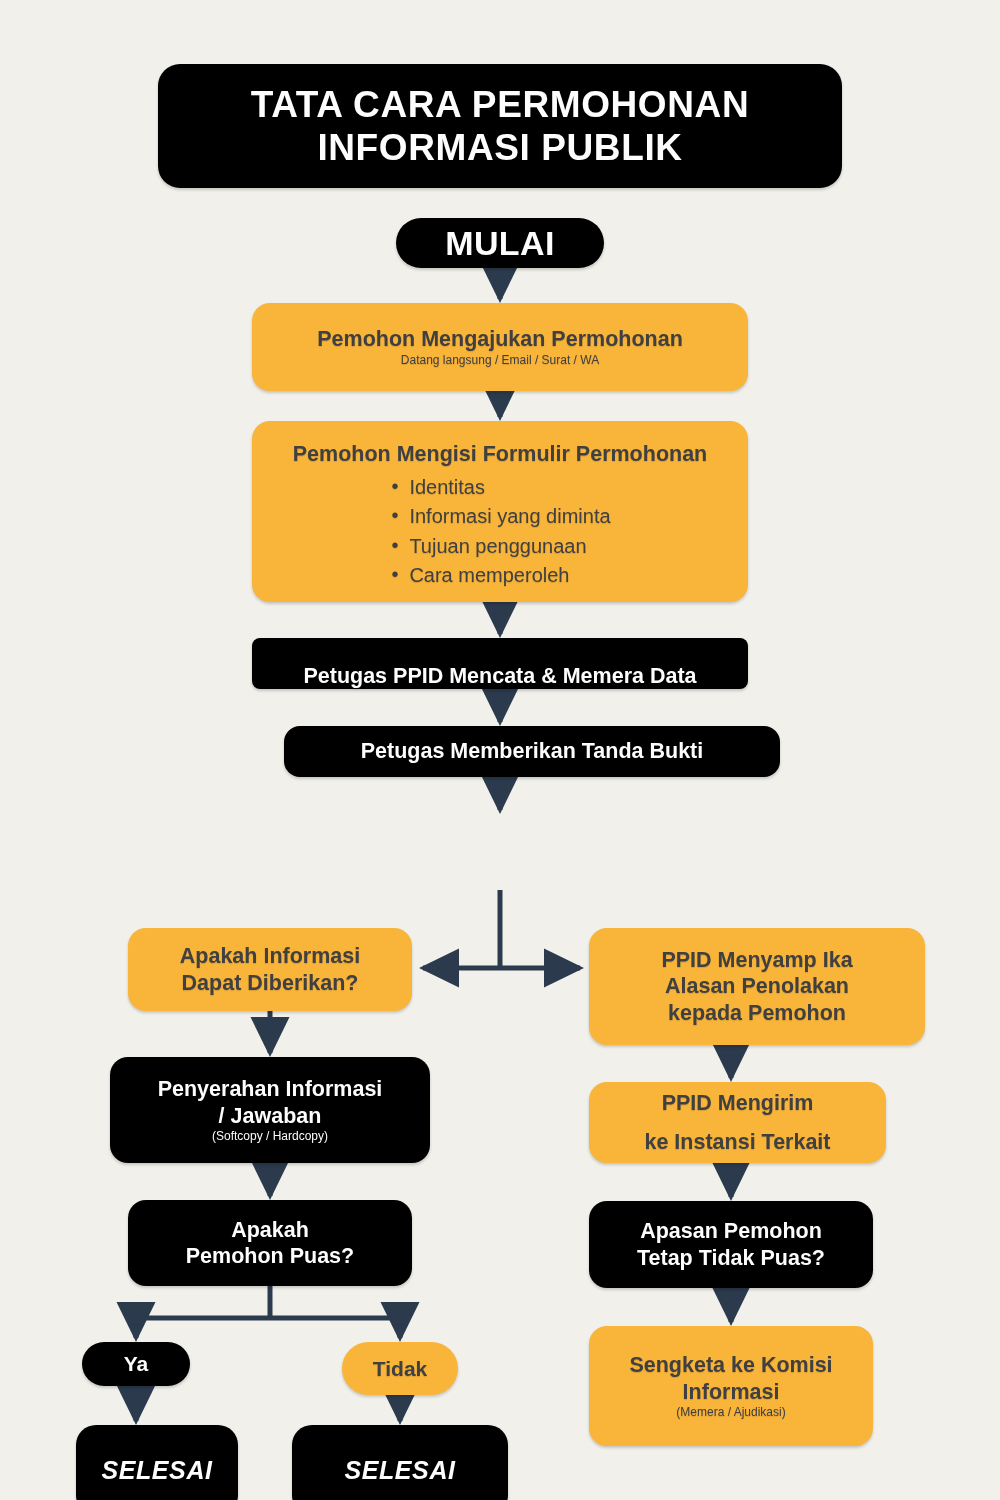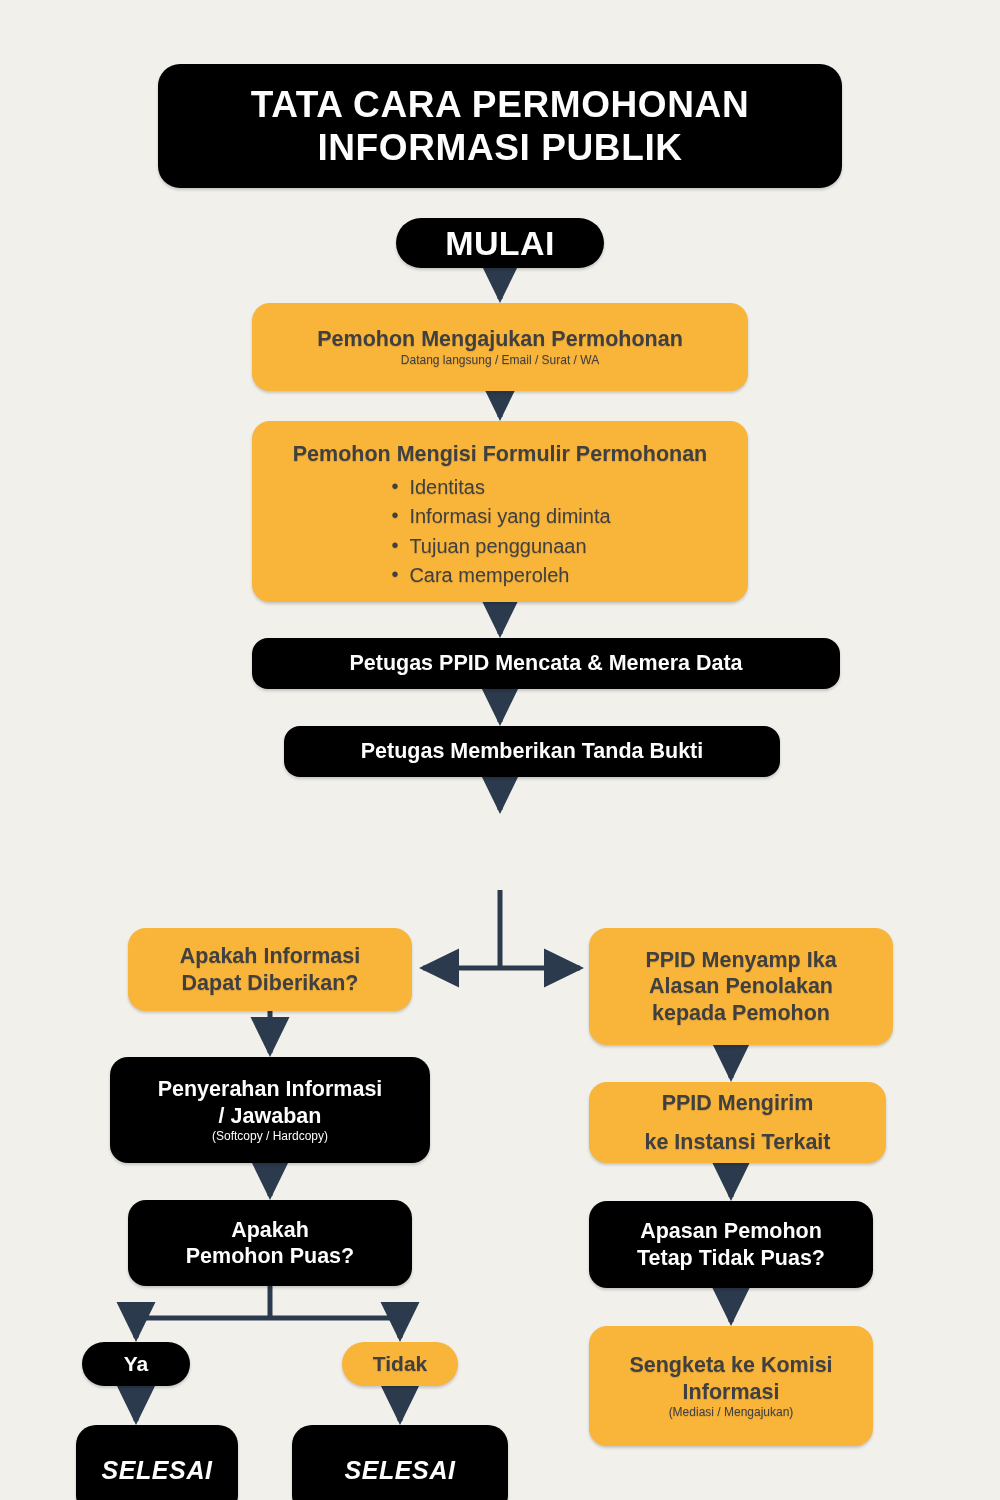--- a/index.html
+++ b/index.html
@@ -169,21 +169,21 @@
   <div class="node orange" style="left:252px; top:421px; width:496px; height:181px; justify-content:flex-start; padding-top:20px;">
     <div class="ln-strong">Pemohon Mengisi Formulir Permohonan</div>
     <ul class="bullets">
       <li>Identitas</li>
       <li>Informasi yang diminta</li>
       <li>Tujuan penggunaan</li>
       <li>Cara memperoleh</li>
     </ul>
   </div>
 
-  <div class="node blue" style="left:252px; top:638px; width:588px; height:51px; border-radius:16px;">
+  <div class="node blue" style="left:252px; top:638px; width:496px; height:51px; border-radius:8px;justify-content:flex-end;">
     <div class="ln-strong">Petugas PPID Mencata &amp; Memera Data</div>
   </div>
 
   <div class="node blue" style="left:252px; top:726px; width:496px; height:51px; border-radius:16px;margin-left:32px;">
     <div class="ln-strong">Petugas Memberikan Tanda Bukti</div>
   </div>
 
 
   <div class="node orange" style="left:128px; top:928px; width:284px; height:83px;">
     <div class="ln-strong">Apakah Informasi</div>
@@ -198,47 +198,47 @@
 
   <div class="node blue" style="left:128px; top:1200px; width:284px; height:86px;">
     <div class="ln-strong">Apakah</div>
     <div class="ln-strong">Pemohon Puas?</div>
   </div>
 
   <div class="node blue pill" style="left:82px; top:1342px; width:108px; height:44px;">
     <div class="ln-chip">Ya</div>
   </div>
 
-  <div class="node orange pill" style="left:342px; top:1342px; width:116px; height:44px;text-align:right;">
+  <div class="node orange pill" style="left:342px; top:1342px; width:116px; height:53px;text-align:right;">
     <div class="ln-chip">Tidak</div>
   </div>
 
   <div class="node blue" style="left:76px; top:1425px; width:162px; height:90px; border-radius:20px;">
     <div class="ln-selesai">SELESAI</div>
   </div>
 
   <div class="node blue" style="left:292px; top:1425px; width:216px; height:90px; border-radius:20px;">
     <div class="ln-selesai">SELESAI</div>
   </div>
 
-  <div class="node orange" style="left:589px; top:928px; width:304px; height:117px;text-align:right;">
+  <div class="node orange" style="left:589px; top:928px; width:336px; height:117px;text-align:right;">
     <div class="ln-strong">PPID Menyamp Ika</div>
     <div class="ln-strong">Alasan Penolakan</div>
     <div class="ln-strong">kepada Pemohon</div>
   </div>
 
   <div class="node orange" style="left:589px; top:1082px; width:297px; height:81px;gap:12px;">
     <div class="ln-strong">PPID Mengirim</div>
     <div class="ln-strong">ke Instansi Terkait</div>
   </div>
 
   <div class="node blue" style="left:589px; top:1201px; width:284px; height:87px;">
     <div class="ln-strong">Apasan Pemohon</div>
     <div class="ln-strong">Tetap Tidak Puas?</div>
   </div>
 
   <div class="node orange" style="left:589px; top:1326px; width:284px; height:120px;">
     <div class="ln-strong">Sengketa ke Komisi</div>
     <div class="ln-strong">Informasi</div>
-    <div class="ln-sub">(Mediasi / Mengajukan)</div>
+    <div class="ln-sub">(Memera / Ajudikasi)</div>
   </div>
 
 </div>
 
 </body></html>

